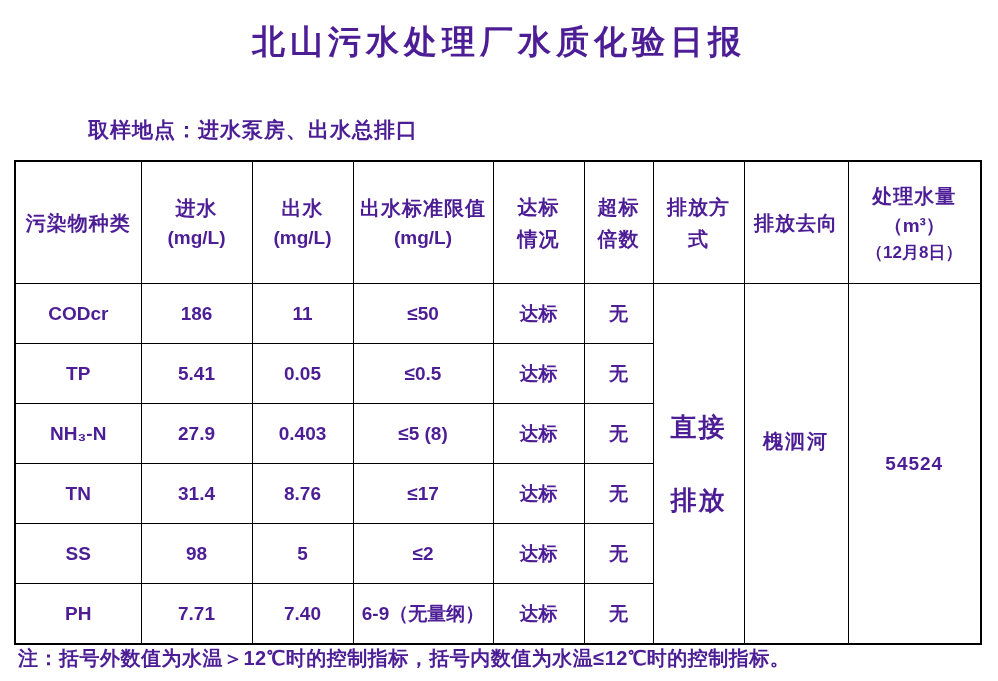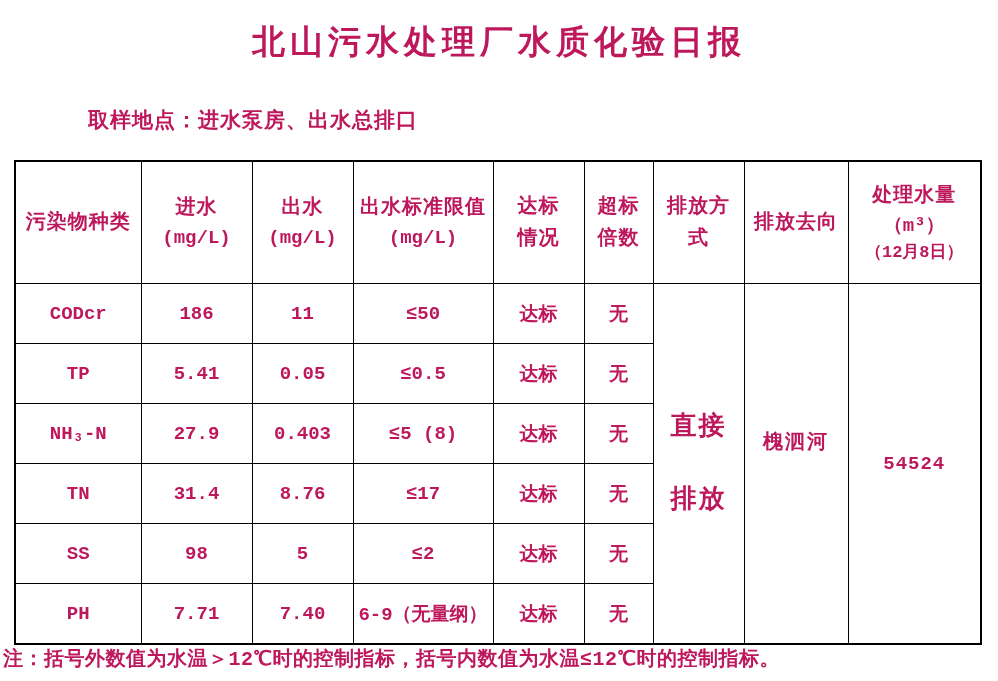--- a/index.html
+++ b/index.html
@@ -1,38 +1,38 @@
 <!DOCTYPE html>
 <html><head>
 <meta charset="utf-8">
 <style>
   html, body { margin: 0; padding: 0; background: #ffffff; }
   .page {
     position: relative;
     width: 998px;
     height: 681px;
     background: #ffffff;
-    color: #be185d;
-    font-family: Liberation Mono, monospace;
+    color: #4c1d95;
+    font-family: Liberation Sans, sans-serif;
     overflow: hidden;
   }
   .title {
     position: absolute;
     top: 20px;
     left: 0;
     width: 100%;
     text-align: center;
     font-size: 33px;
     font-weight: 600;
     letter-spacing: 5px;
     white-space: nowrap;
   }
   .meta-row {
     position: absolute;
-    top: 106px;
+    top: 116px;
     left: 0;
     width: 100%;
     height: 30px;
     font-size: 21px;
     font-weight: bold;
   }
   .sampling { position: absolute; left: 88px; top: 0; white-space: nowrap; letter-spacing: 1px; }
   .date-label { position: absolute; left: 733px; top: 0; white-space: nowrap; letter-spacing: 1px; }
 
   table.report {
@@ -61,21 +61,21 @@
   td.mode-cell .mline + .mline { margin-top: 36px; }
   td.dest-cell { vertical-align: middle; }
   td.dest-cell .dline { position: relative; top: -22px; font-size: 20px; letter-spacing: 2px; }
   td.volume-cell {
     font-size: 30px;
     font-weight: normal;
     letter-spacing: 1px;
   }
   .note {
     position: absolute;
-    left: 3px;
+    left: 18px;
     top: 645px;
     font-size: 20px;
     font-weight: bold;
     white-space: nowrap;
     letter-spacing: 0.5px;
   }
 </style>
 </head>
 <body>
 

